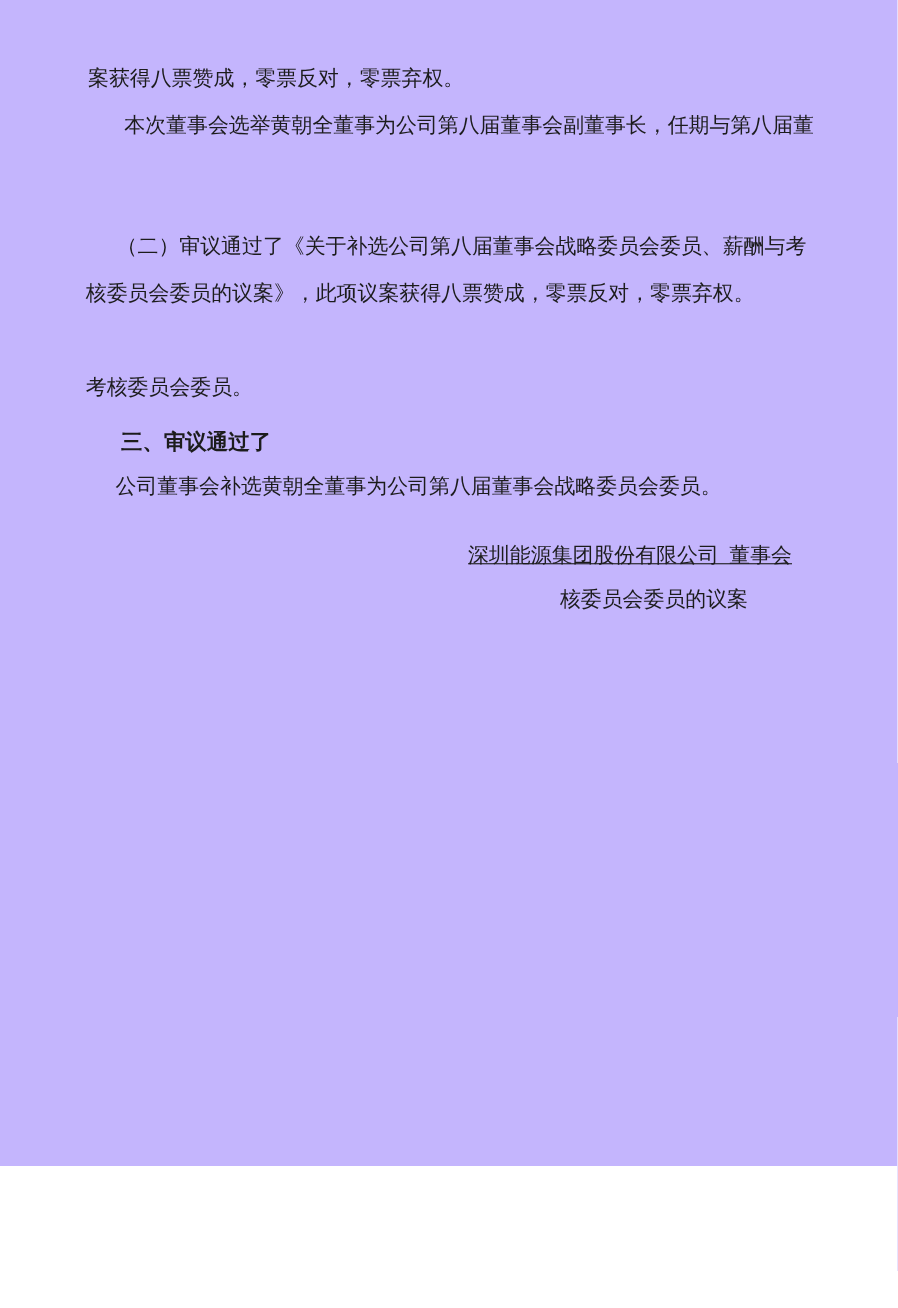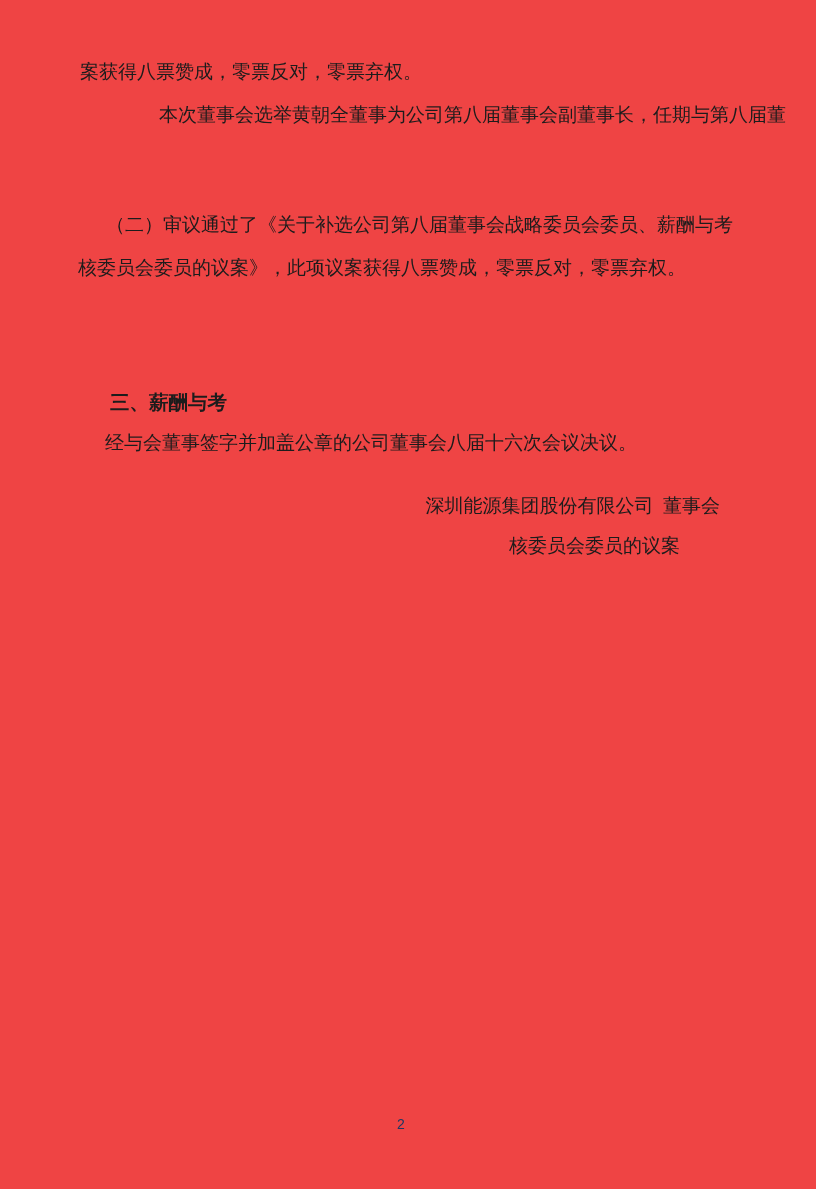--- a/index.html
+++ b/index.html
@@ -3,22 +3,22 @@
 <meta charset="utf-8">
 <style>
   html, body {
     margin: 0;
     padding: 0;
     background: #ffffff;
   }
   .page {
     position: relative;
     width: 816px;
-    height: 1189px;
-    background: #ef4444;
+    height: 1060px;
+    background: #c4b5fd;
     overflow: hidden;
     font-family: "Liberation Serif", "DejaVu Serif", serif;
     color: #1c1c1c;
   }
   .line {
     position: absolute;
     font-size: 19px;
     line-height: 43px;
     height: 43px;
     white-space: pre;
@@ -47,28 +47,29 @@
     color: #1f3864;
   }
 </style>
 </head>
 <body>
 
 <div class="page">
 
   <div class="line" style="top:50px; left:80px;">案获得八票赞成，零票反对，零票弃权。</div>
 
-  <div class="line" style="top:93px; left:113px;margin-left:46px;">本次董事会选举黄朝全董事为公司第八届董事会副董事长，任期与第八届董</div>
+  <div class="line" style="top:93px; left:113px;">本次董事会选举黄朝全董事为公司第八届董事会副董事长，任期与第八届董</div>
 
   <div class="line" style="top:246px; left:78px;">核委员会委员的议案》，此项议案获得八票赞成，零票反对，零票弃权。</div>
   <div class="line" style="top:203px; left:106px;">（二）审议通过了《关于补选公司第八届董事会战略委员会委员、薪酬与考</div>
 
+  <div class="line" style="top:331px; left:78px;">考核委员会委员。</div>
 
-  <div class="line heading" style="top:381px; left:110px;">三、薪酬与考</div>
+  <div class="line heading" style="top:381px; left:110px;">三、审议通过了</div>
 
-  <div class="line" style="top:421px; left:105px;">经与会董事签字并加盖公章的公司董事会八届十六次会议决议。</div>
+  <div class="line" style="top:421px; left:105px;">公司董事会补选黄朝全董事为公司第八届董事会战略委员会委员。</div>
 
-  <div class="signature-line" style="top:484px; right:96px;">深圳能源集团股份有限公司  董事会</div>
+  <div class="signature-line" style="top:484px; right:96px;text-decoration:underline;">深圳能源集团股份有限公司  董事会</div>
   <div class="signature-line" style="top:524px; right:136px;">核委员会委员的议案</div>
 
   <div class="page-footer" style="top:1114px;">2</div>
 
 </div>
 
 </body></html>

